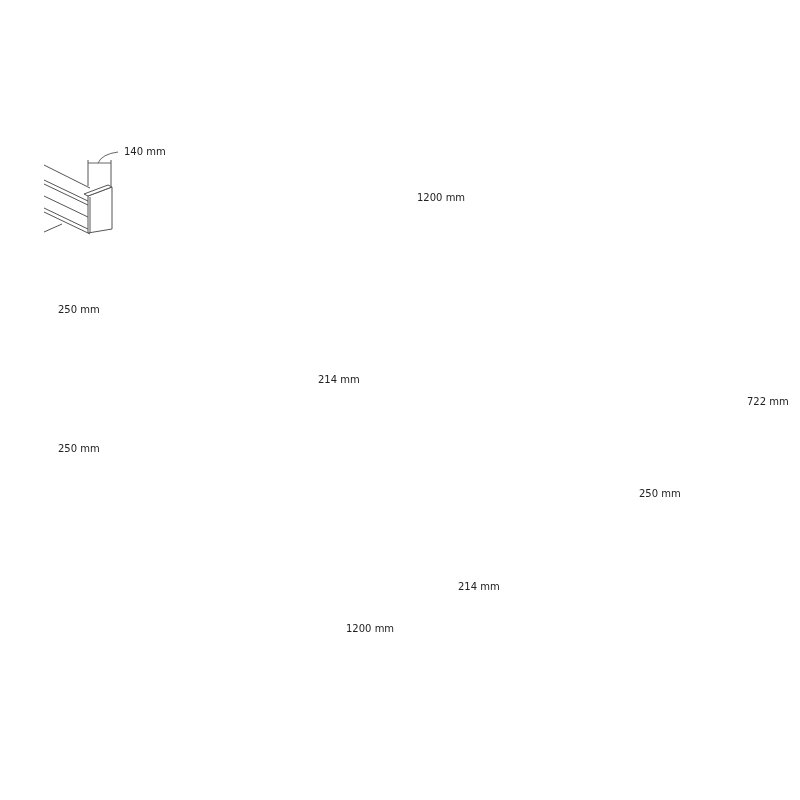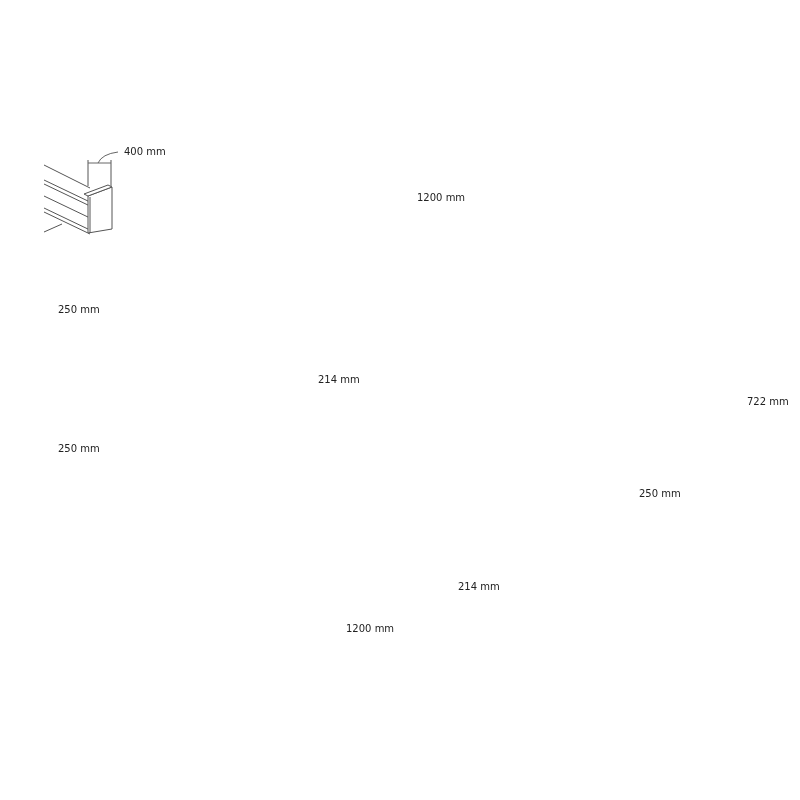--- a/index.html
+++ b/index.html
@@ -145,21 +145,21 @@
   <g>
     <line class="ext" x1="685" y1="262" x2="773" y2="262">
     <line class="ext" x1="685" y1="542" x2="773" y2="542">
     <line class="dim" x1="768" y1="262" x2="768" y2="542">
     <polygon class="arrow" points="768,262 766,270 770,270">
     <polygon class="arrow" points="768,542 766,534 770,534">
   </polygon></polygon></line></line></line></g>
 
 
 
-<div class="lbl" style="left:121px; top:146px;">400 mm</div>
+<div class="lbl" style="left:121px; top:146px;">140 mm</div>
 <div class="lbl" style="left:414px; top:192px;">1200 mm</div>
 <div class="lbl" style="left:55px; top:304px;">250 mm</div>
 <div class="lbl" style="left:315px; top:374px;">214 mm</div>
 <div class="lbl" style="left:55px; top:443px;">250 mm</div>
 <div class="lbl" style="left:636px; top:488px;">250 mm</div>
 <div class="lbl" style="left:455px; top:581px;">214 mm</div>
 <div class="lbl" style="left:343px; top:623px;">1200 mm</div>
 <div class="lbl" style="left:744px; top:396px;">722 mm</div>
 
 

